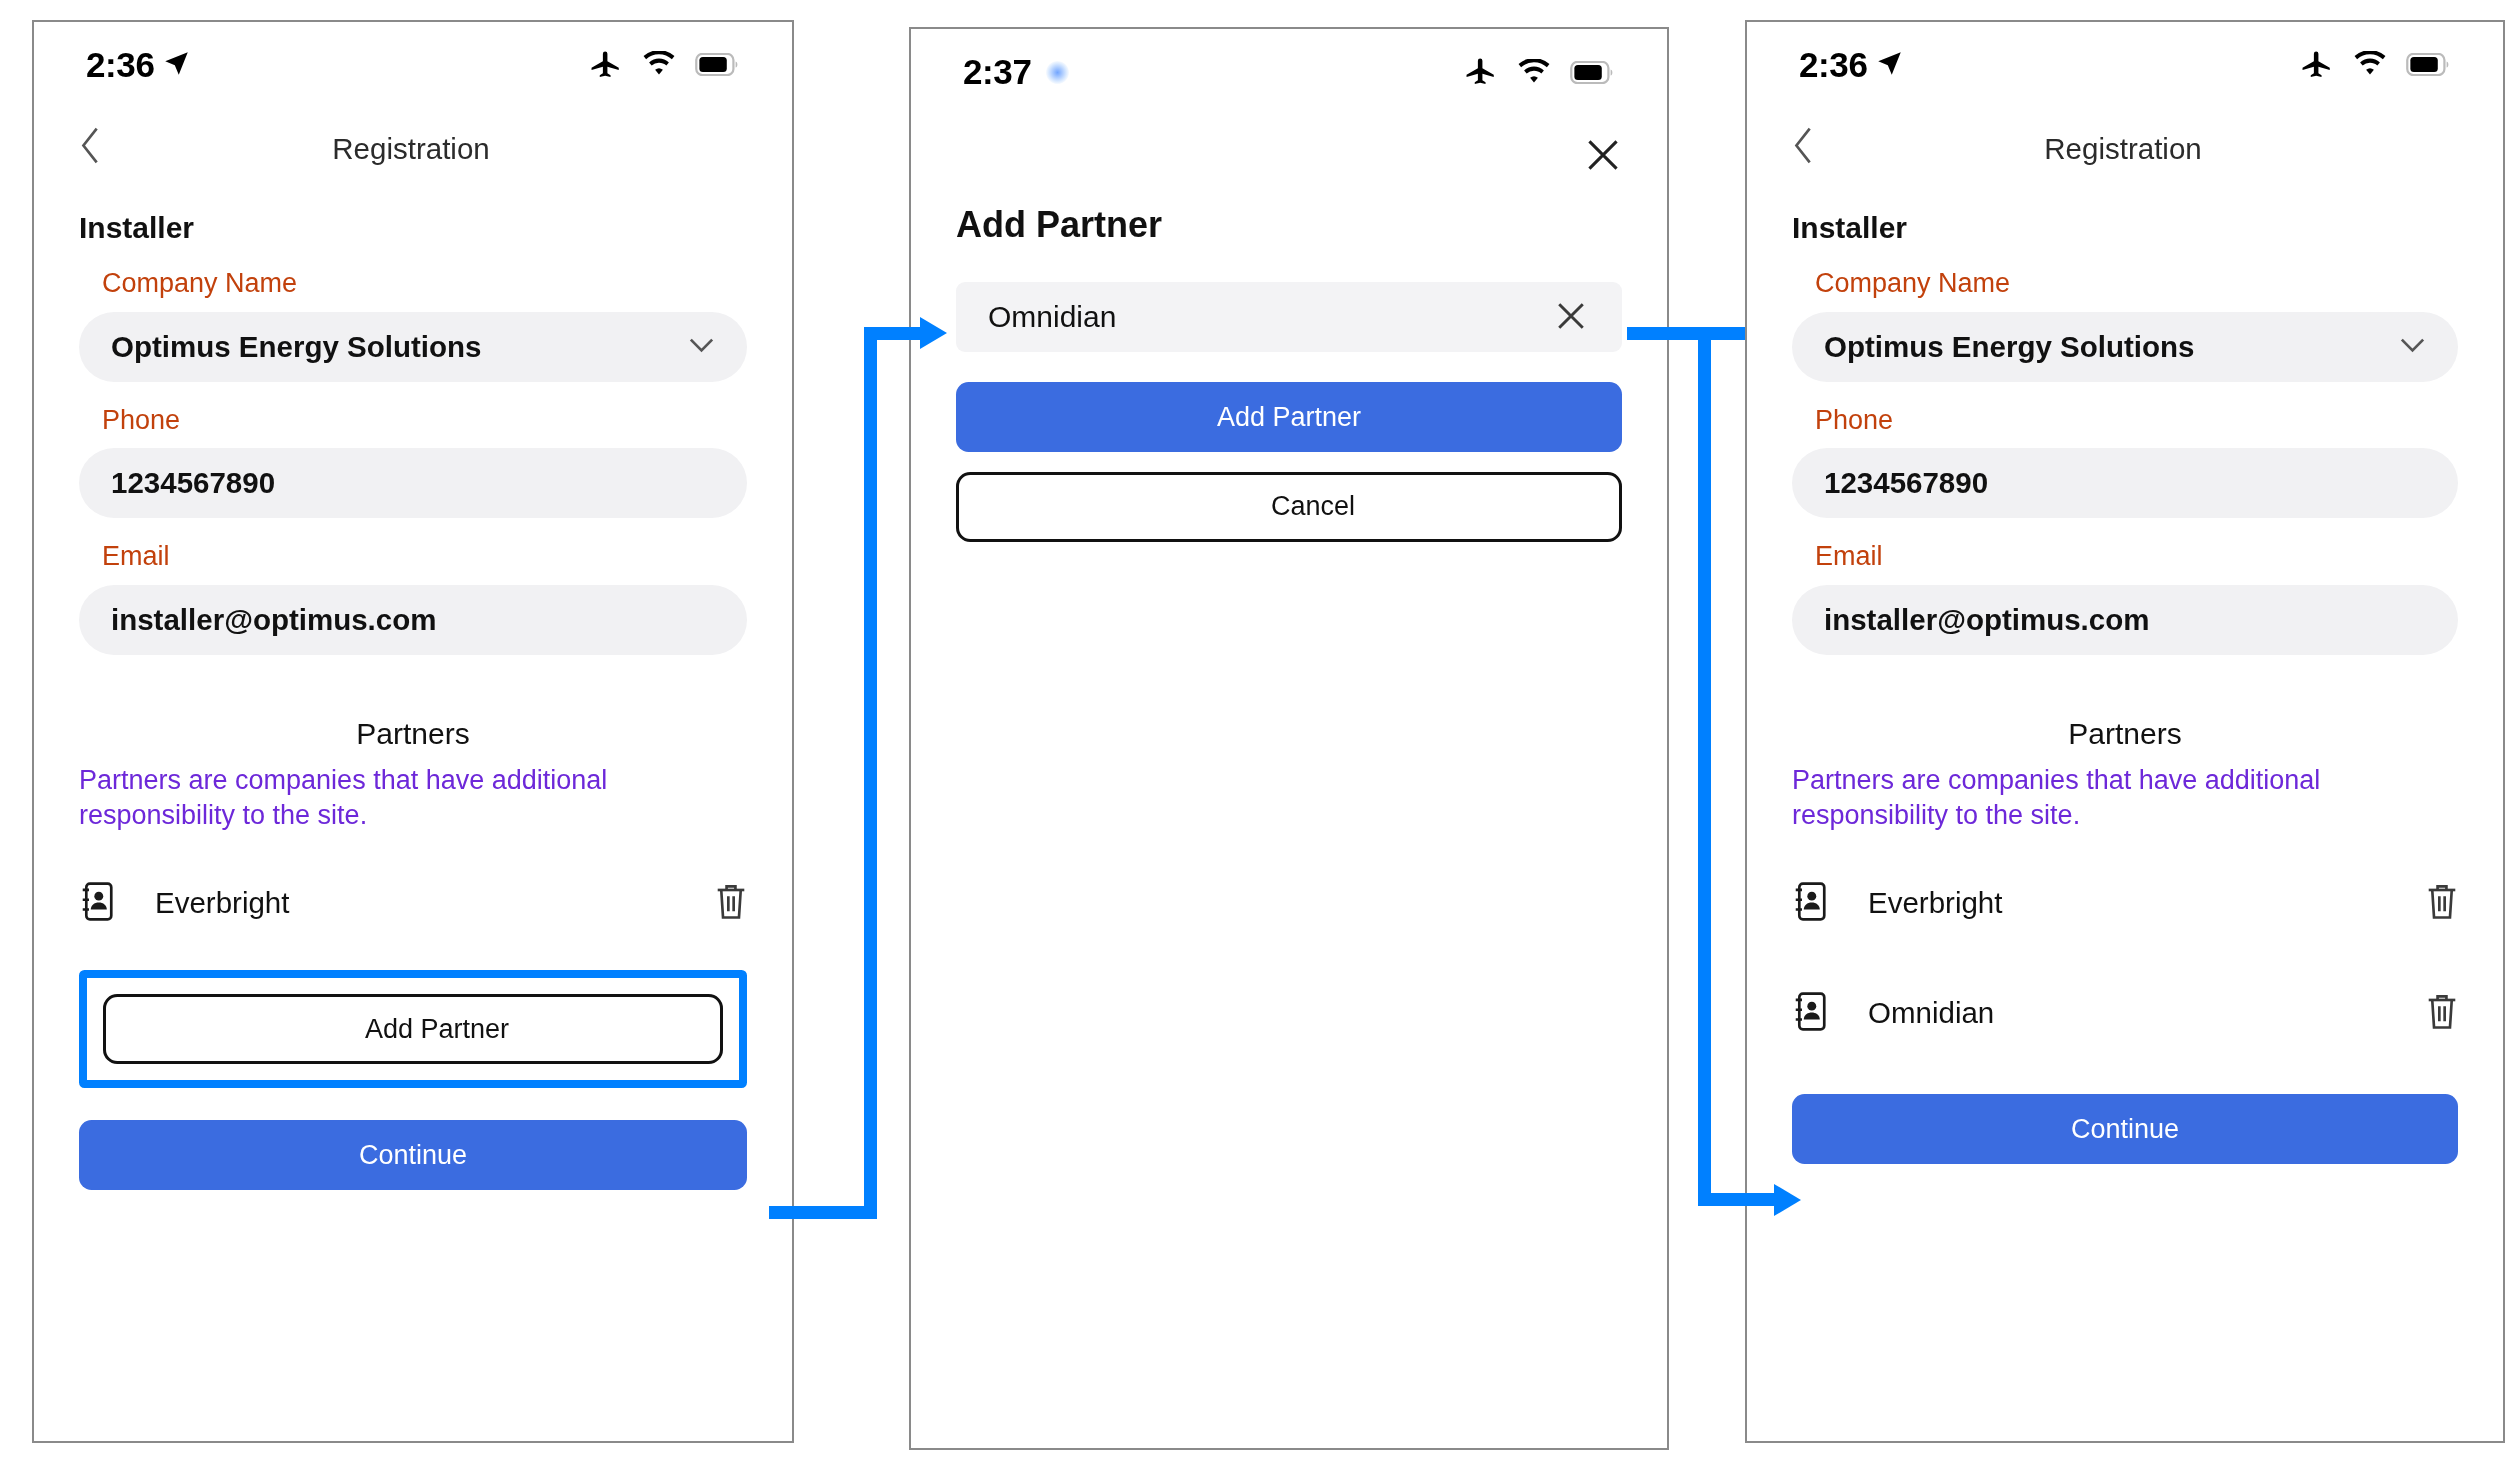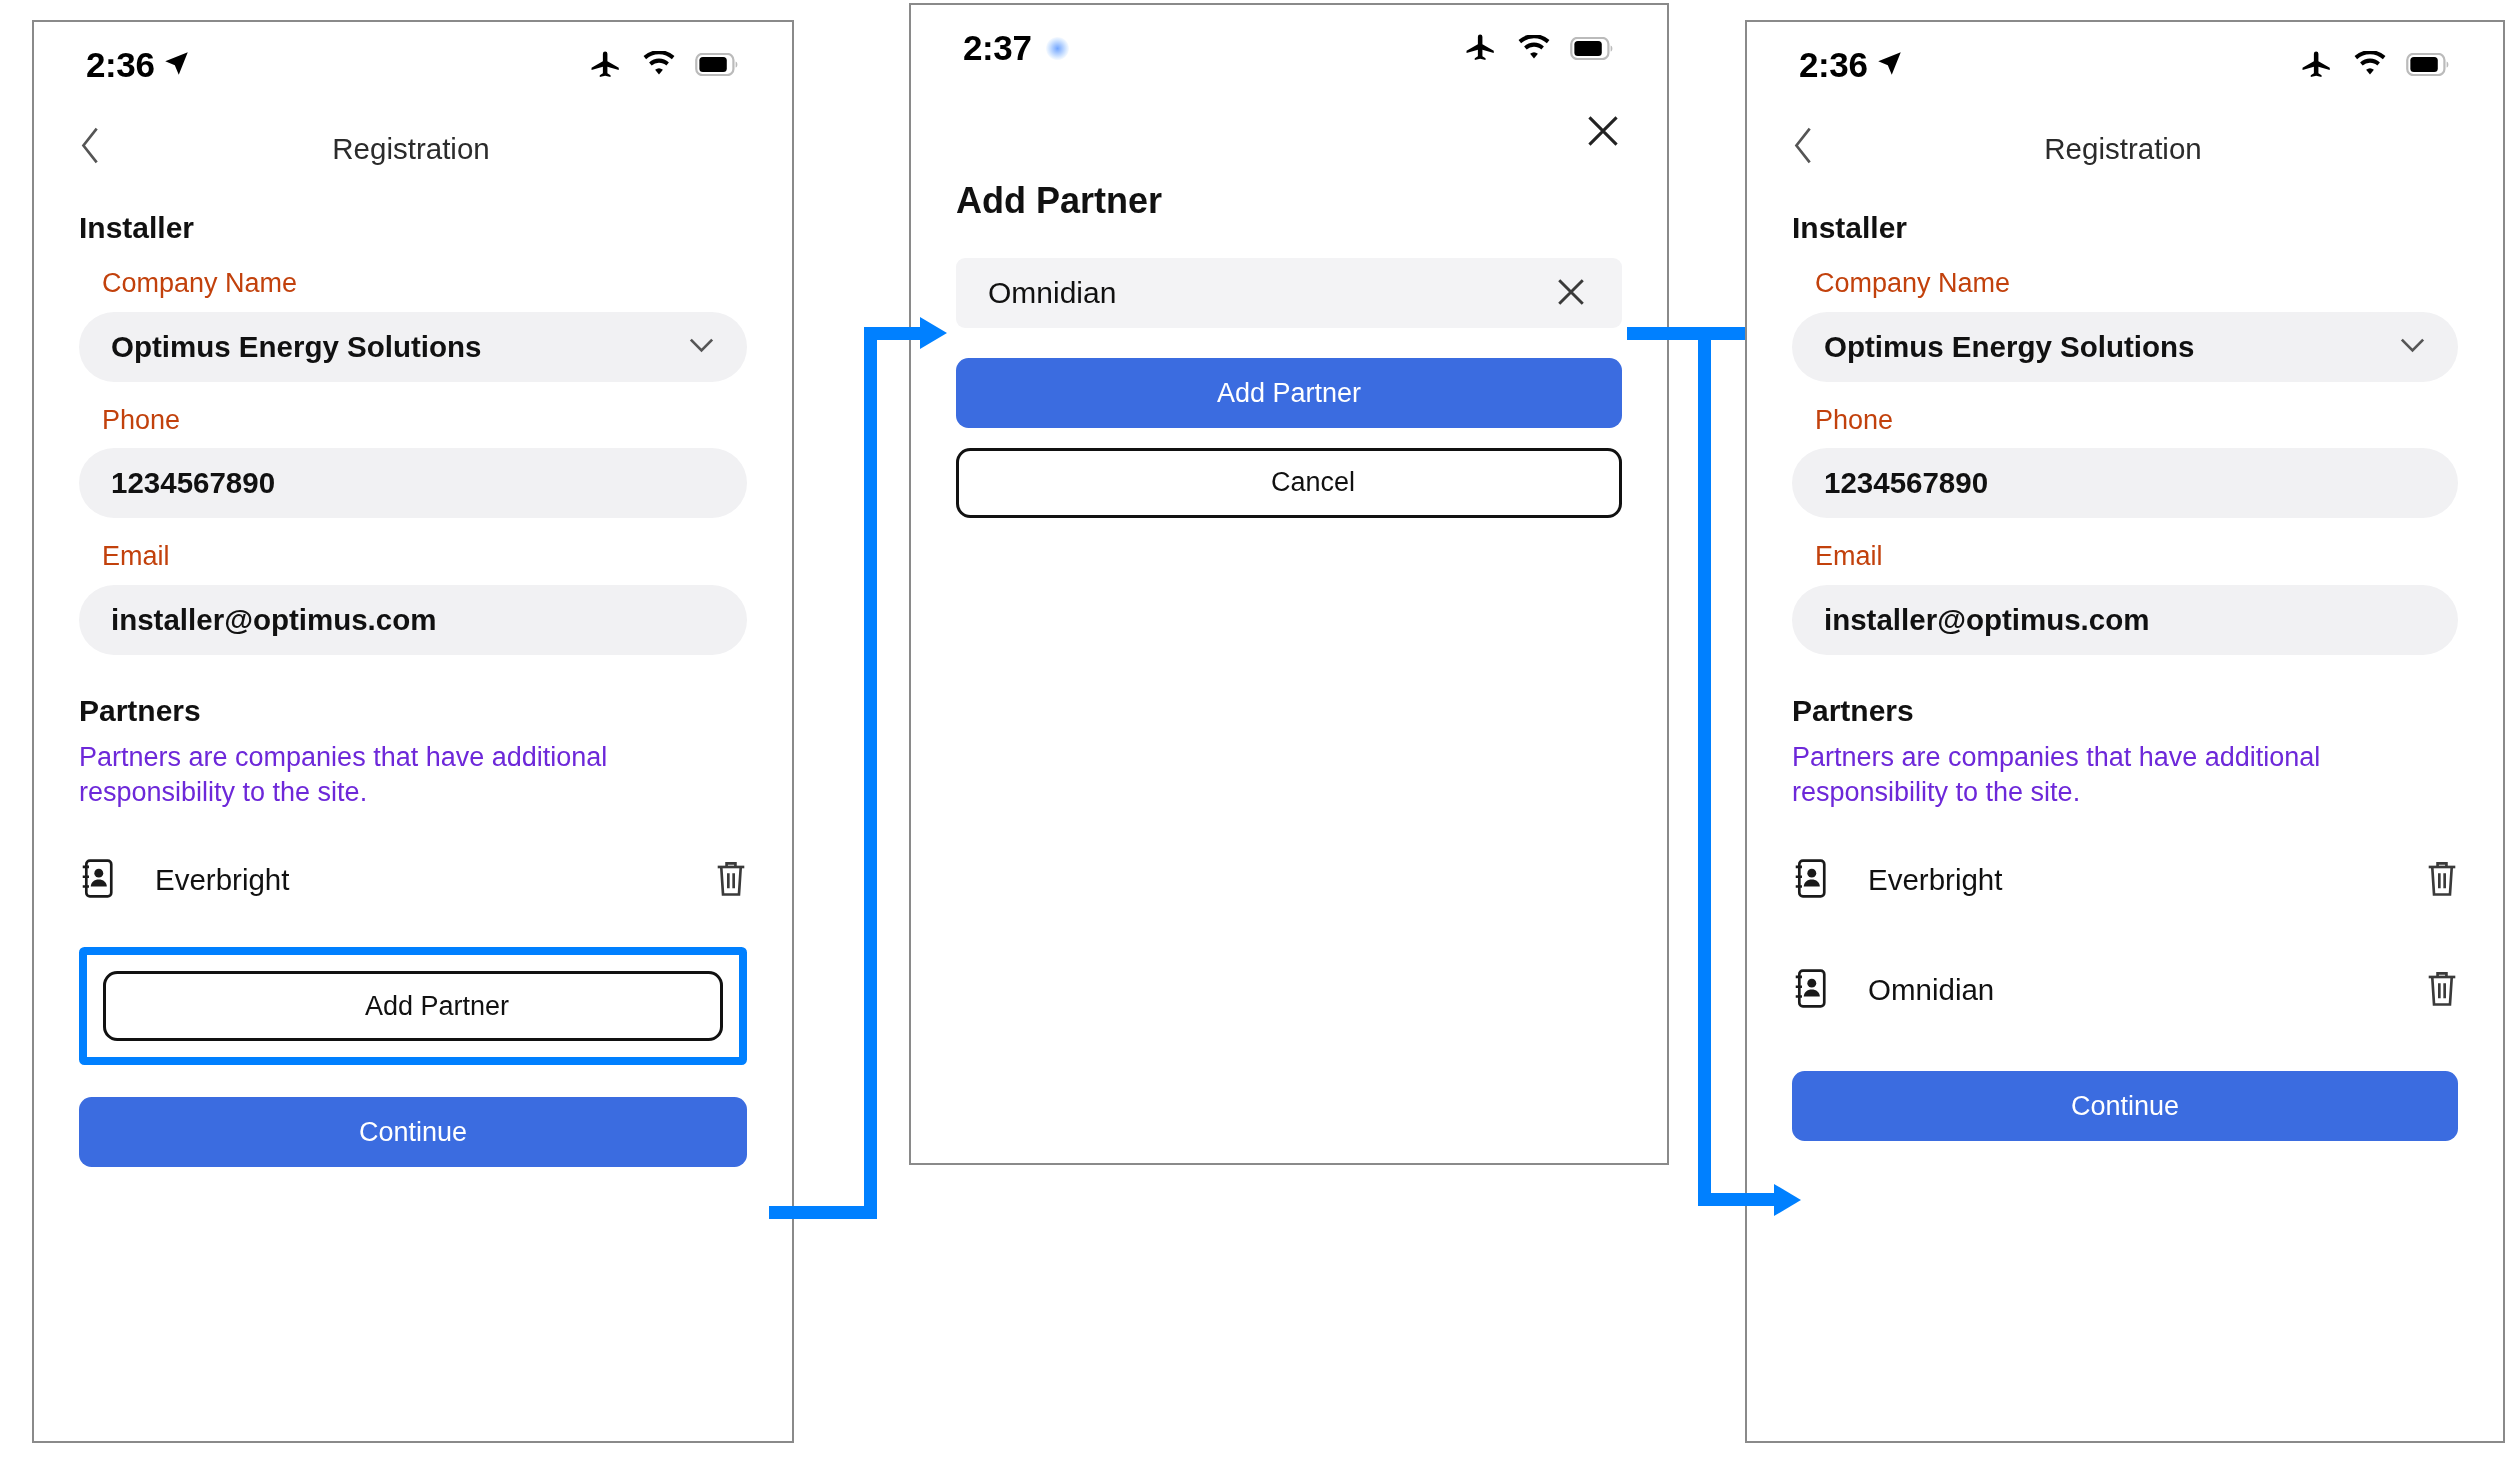--- a/index.html
+++ b/index.html
@@ -12,21 +12,21 @@
   .canvas { position: relative; width: 2512px; height: 1458px; background:#fff; }
 
   
   .phone {
     position: absolute;
     background: #ffffff;
     border: 2.7px solid #8a8a8a;
     overflow: hidden;
   }
   #phone1 { left: 32px;  top: 19.7px; width: 762px; height: 1423px; }
-  #phone2 { left: 909px; top: 3px; width: 760px; height: 1162px; }
+  #phone2 { left: 909px; top: 27px; width: 760px; height: 1423px; }
   #phone3 { left: 1745px; top: 19.7px; width: 760px; height: 1423px; }
 
   
   .statusbar {
     position: relative;
     height: 86px;
     display: flex; align-items: center;
     padding: 0 52px;
   }
   .sb-time {
@@ -65,21 +65,21 @@
     font-size: 27px; color: #c2410c; margin-left: 23px; margin-bottom: 12.5px;
     font-weight: 400;
   }
   .field-box {
     background: #f1f1f3; border-radius: 39px; height: 70px;
     display: flex; align-items: center; padding: 0 32px;
   }
   .field-value { font-size: 29.5px; color: #111; font-weight: 700; }
   .chev { margin-left: auto; }
 
-  .partners-head { font-size: 30px; font-weight: 700; color: #111; margin-top: 39px; }
+  .partners-head { font-size: 30px; font-weight: 400; color: #111; margin-top: 62px; text-align: center; }
   .partners-desc {
     font-size: 27px; color: #6d28d9; line-height: 1.28; margin-top: 12.5px;
     max-width: 608px;
   }
 
   .partner-row {
     display: flex; align-items: center; height: 63px; margin-top: 39px;
   }
   .partner-name { font-size: 29.5px; color: #111; margin-left: 40px; }
   .trash { margin-left: auto; cursor: pointer; }

